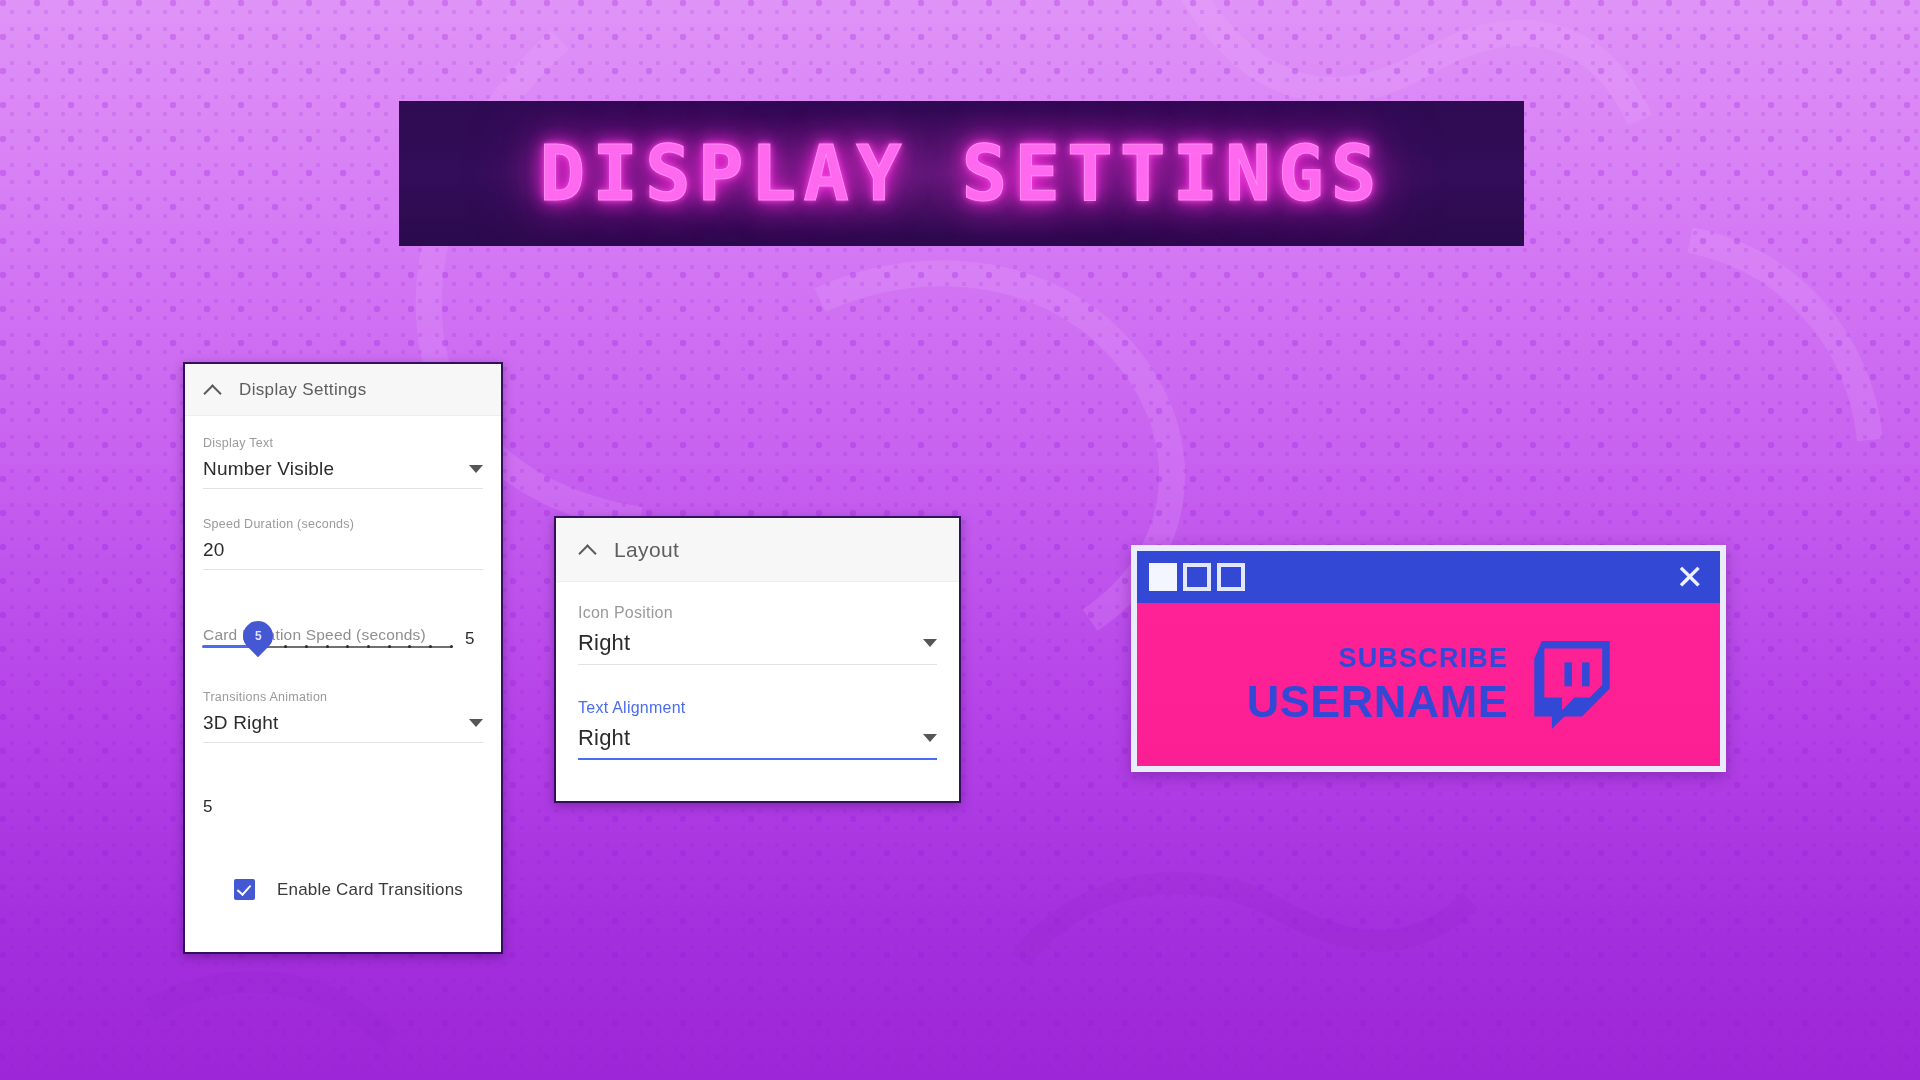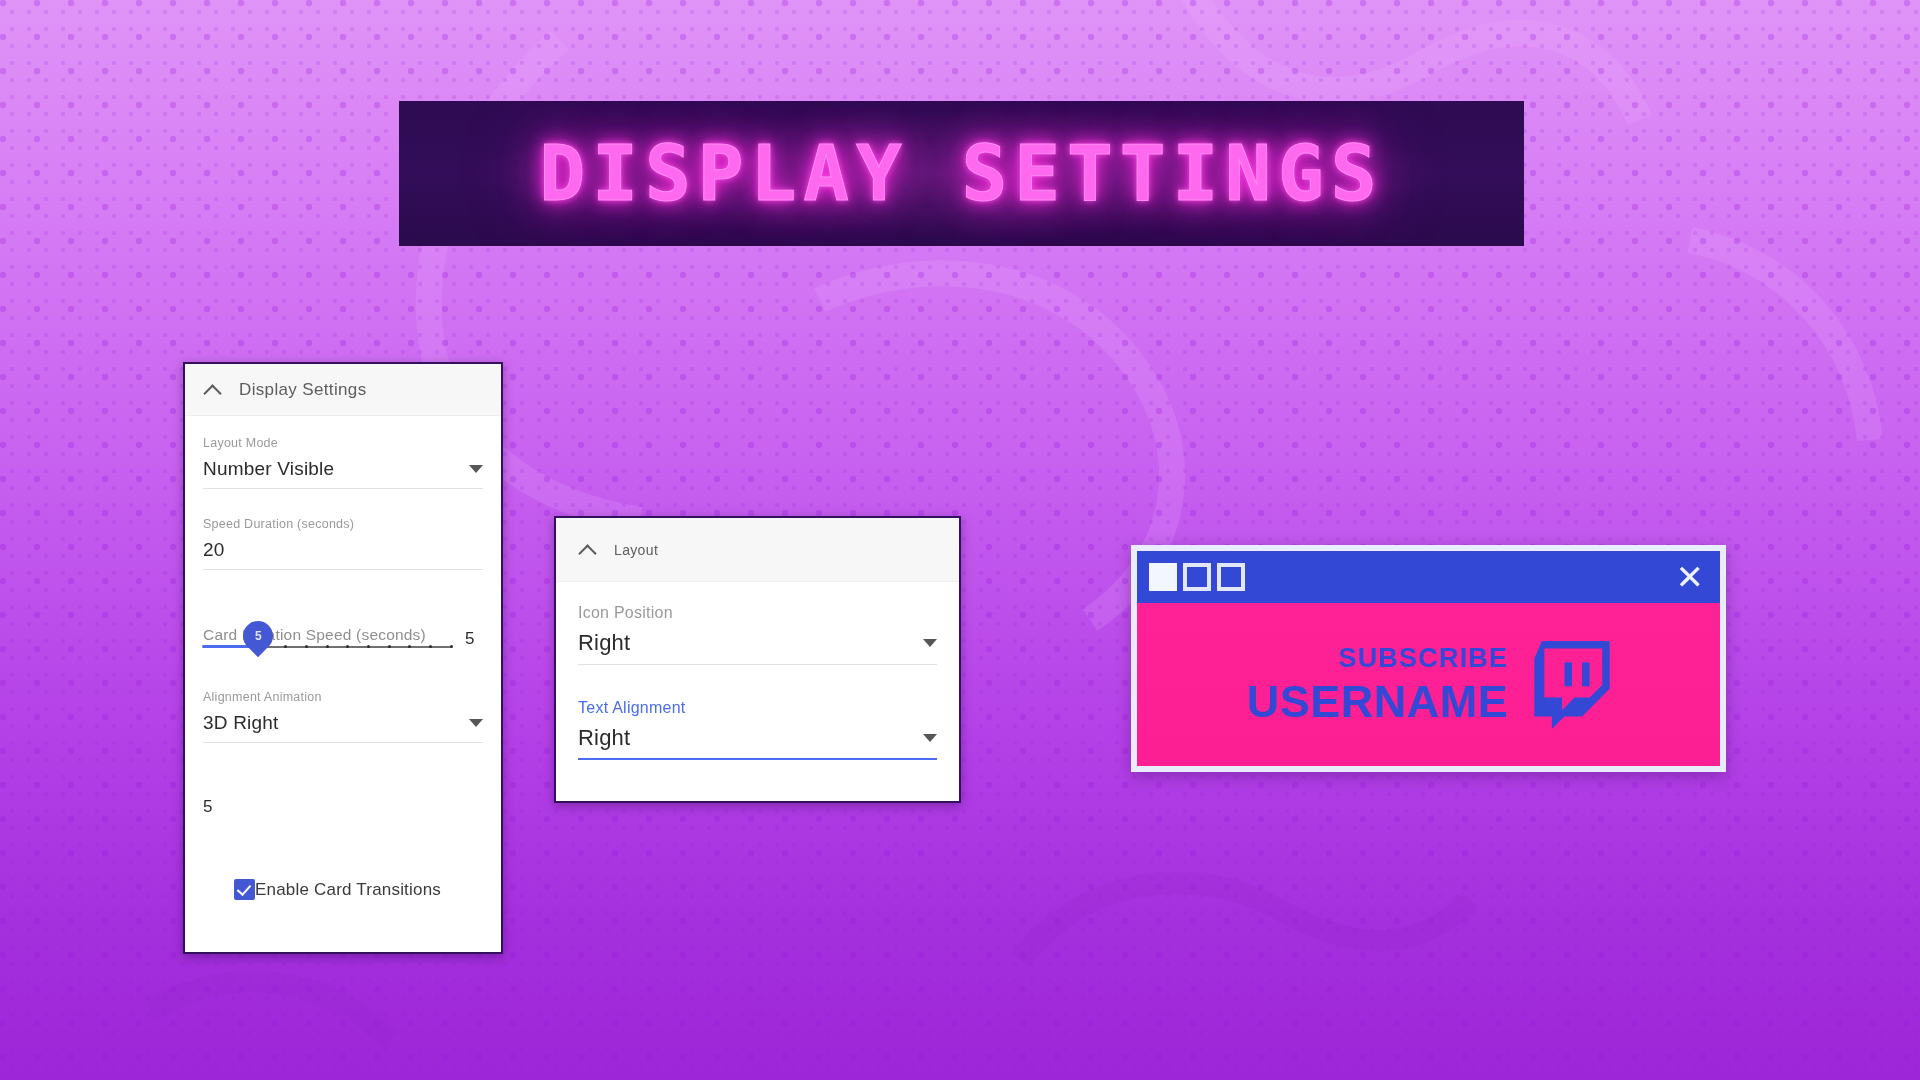--- a/index.html
+++ b/index.html
@@ -223,21 +223,21 @@
   .slider-value {
     font-size: 17px;
     color: #2b2b2b;
     min-width: 18px;
   }
 
   
   .checkbox-row {
     display: flex;
     align-items: center;
-    gap: 0;
+    gap: 22px;
     padding-left: 31px;
   }
   .checkbox-box {
     width: 21px; height: 21px;
     background: #4558d4;
     border-radius: 2px;
     position: relative;
     flex: none;
   }
   .checkbox-box::after {
@@ -262,21 +262,21 @@
     width: 320px;
     height: 592px;
   }
   #panel-layout {
     left: 554px;
     top: 516px;
     width: 407px;
     height: 287px;
   }
   #panel-layout .panel-header { height: 64px; padding: 0 22px; }
-  #panel-layout .panel-title { font-size: 14px; }
+  #panel-layout .panel-title { font-size: 21px; }
   #panel-layout .panel-body { padding: 0 22px; }
   #panel-layout .field-value { font-size: 22px; }
   #panel-layout .field-label { font-size: 16px; }
 
   
   #twitch-widget {
     position: absolute;
     left: 1131px;
     top: 545px;
     width: 595px;
@@ -355,21 +355,21 @@
 <div class="panel" id="panel-display-settings">
 
   <div class="panel-header">
     <span class="chevron-up"></span>
     <span class="panel-title">Display Settings</span>
   </div>
 
   <div class="panel-body">
 
     <div class="field">
-      <span class="field-label">Layout Mode</span>
+      <span class="field-label">Display Text</span>
       <div class="field-control">
         <span class="field-value">Number Visible</span>
         <span class="caret-down"></span>
       </div>
     </div>
 
     <div class="field">
       <span class="field-label">Speed Duration (seconds)</span>
       <div class="field-control">
         <span class="field-value">20</span>
@@ -399,21 +399,21 @@
             </div>
           <div class="thumb-pin" id="crs-thumb" style="left: 22%;">
             <span>5</span>
           </div>
         </div>
         <span class="slider-value">5</span>
       </div>
     </div>
 
     <div class="field" style="padding-top:26px;">
-      <span class="field-label">Alignment Animation</span>
+      <span class="field-label">Transitions Animation</span>
       <div class="field-control">
         <span class="field-value">3D Right</span>
         <span class="caret-down"></span>
       </div>
     </div>
 
     <div class="field" style="padding-top:46px;">
       <div class="slider-row">
         <span class="slider-value">5</span>
       </div>

